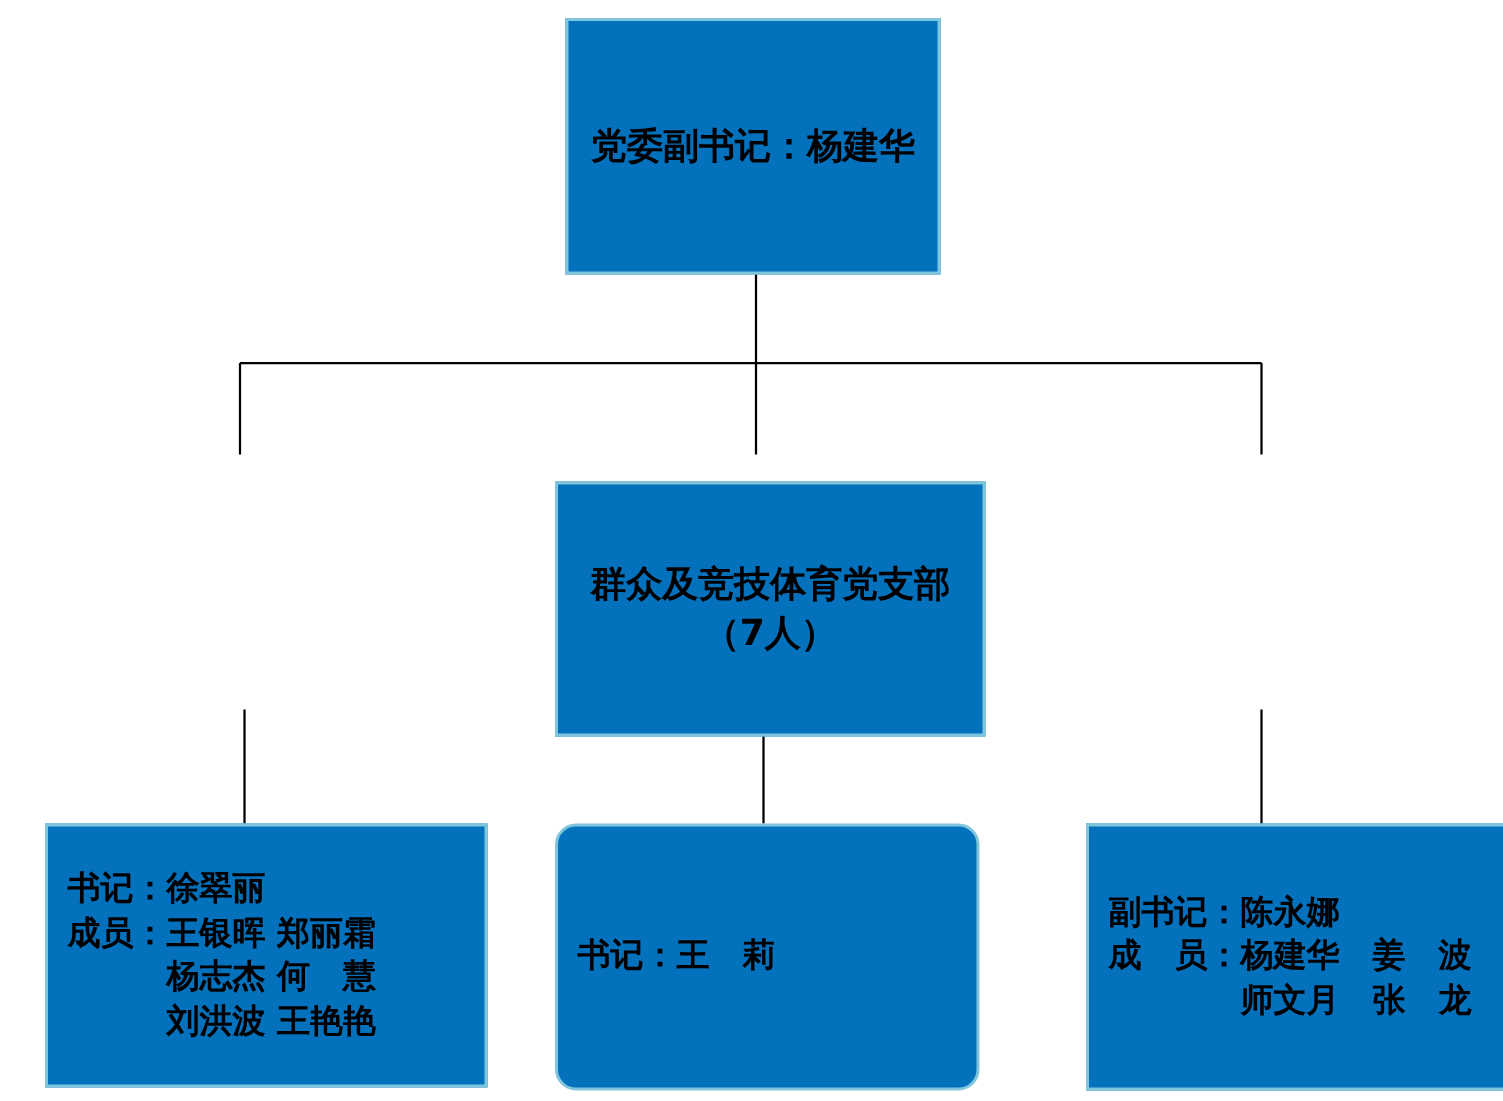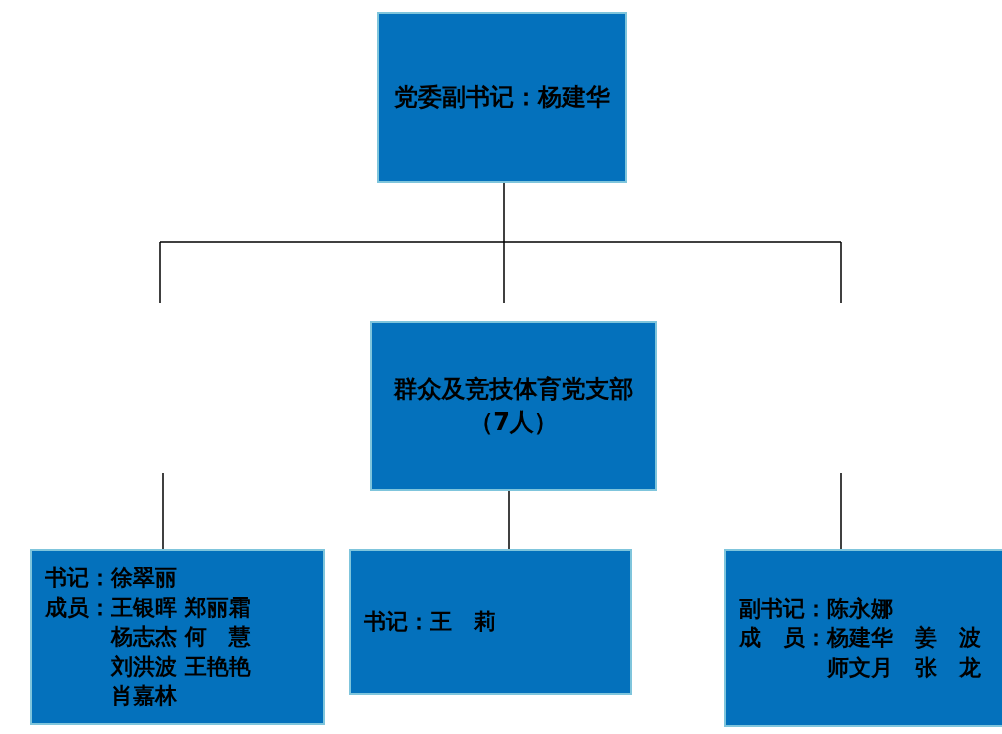--- a/index.html
+++ b/index.html
@@ -42,21 +42,21 @@
     padding-left: 13px;
   }
   .roster-line { white-space: pre; }
 
   
   #node-root        { left: 377px; top: 12px;  width: 250px; height: 171px; }
   #node-branch-0    { left: 18px;  top: 303px; width: 295px; height: 170px; }
   #node-branch-1    { left: 370px; top: 321px; width: 287px; height: 170px; }
   #node-branch-2    { left: 708px; top: 303px; width: 285px; height: 170px; }
   #node-roster-0    { left: 18px;  top: 549px; width: 295px; height: 176px; margin-left: 12px; }
-  #node-roster-1    { left: 349px; top: 549px; width: 283px; height: 146px; }
+  #node-roster-1    { left: 370px; top: 549px; width: 283px; height: 178px; border-radius: 14px; }
   #node-roster-2    { left: 724px; top: 549px; width: 285px; height: 178px; }
 </style>
 </head>
 <body>
 
 <div class="canvas">
 
   <svg class="connectors" viewBox="0 0 1002 734" xmlns="http://www.w3.org/2000/svg">
 
     <line x1="504" y1="183" x2="504" y2="242" stroke="#000000" stroke-width="1.5"></line>
@@ -79,21 +79,20 @@
   <div class="node title-node" id="node-branch-1">
     <div>群众及竞技体育党支部</div>
     <div>（7人）</div>
   </div>
 
   <div class="node roster-node" id="node-roster-0">
     <div class="roster-line">书记：徐翠丽</div>
     <div class="roster-line">成员：王银晖 郑丽霜</div>
     <div class="roster-line">　　　杨志杰 何　慧</div>
     <div class="roster-line">　　　刘洪波 王艳艳</div>
-    <div class="roster-line">　　　肖嘉林</div>
   </div>
   <div class="node roster-node" id="node-roster-1">
     <div class="roster-line">书记：王　莉</div>
   </div>
   <div class="node roster-node" id="node-roster-2">
     <div class="roster-line">副书记：陈永娜</div>
     <div class="roster-line">成　员：杨建华　姜　波</div>
     <div class="roster-line">　　　　师文月　张　龙</div>
   </div>
 

